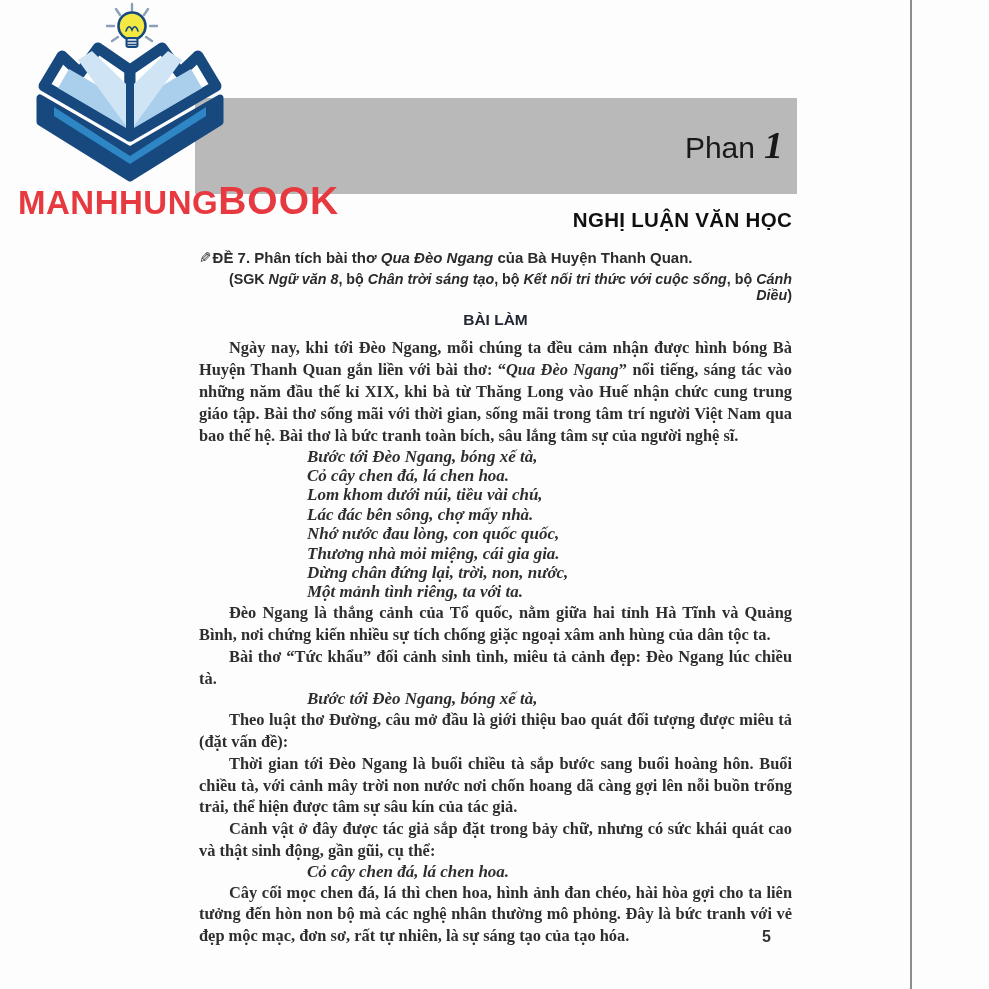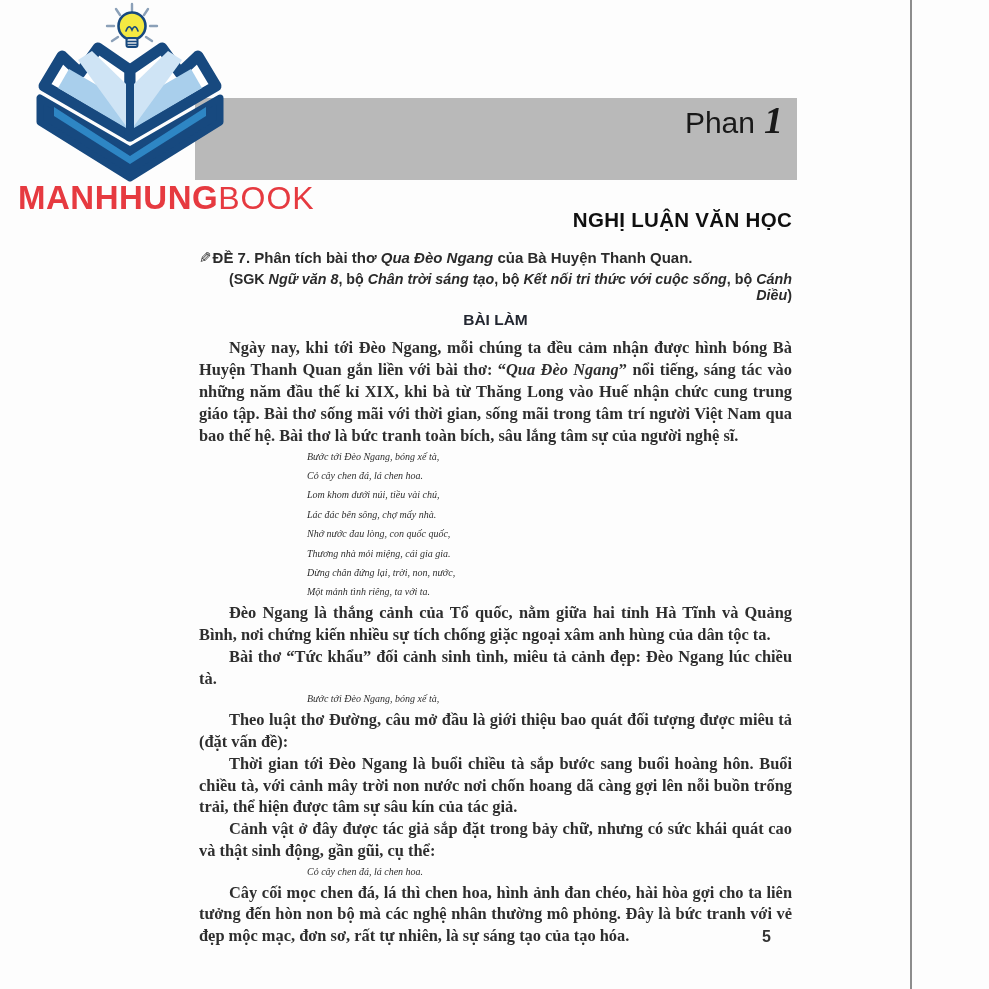--- a/index.html
+++ b/index.html
@@ -23,25 +23,25 @@
   .bulb-base{fill:#d5dbe2;stroke:var(--navy);stroke-width:2;}
   .base-line{stroke:var(--navy);stroke-width:1.4;}
   .wing{fill:#fff;stroke:var(--navy);stroke-width:11;stroke-linejoin:round;stroke-linecap:round;}
   .fill-light{fill:var(--lightblue);}
   .fill-pale{fill:var(--paleblue);}
   .cover{fill:var(--navy);stroke:var(--navy);stroke-width:7;stroke-linejoin:round;}
   .cover-front{fill:var(--midblue);}
   .brand-text{position:absolute;left:2px;top:179px;display:flex;align-items:baseline;
               font-family:"Liberation Sans",sans-serif;color:var(--red);white-space:nowrap;}
   .brand-a{font-size:33px;font-weight:700;letter-spacing:.5px;margin-left:16px;}
-  .brand-b{font-size:32px;font-weight:400;letter-spacing:1px;}
+  .brand-b{font-size:39px;font-weight:700;letter-spacing:1px;}
 
   
-  .header-bar{position:absolute;left:195px;top:98px;width:602px;height:82px;
-              background:var(--bargray);display:flex;justify-content:flex-end;align-items:flex-start;z-index:1;}
+  .header-bar{position:absolute;left:195px;top:98px;width:602px;height:96px;
+              background:var(--bargray);display:flex;justify-content:flex-end;align-items:center;z-index:1;}
   .part{display:flex;align-items:baseline;gap:9px;padding:0 14px 3px 0;color:#191919;}
   .part-label{font-family:"Liberation Sans",sans-serif;font-size:30px;}
   .part-number{font-family:"Liberation Serif",serif;font-size:38px;font-weight:700;font-style:italic;}
 
   
   .title-row{position:absolute;left:200px;top:190px;width:592px;display:flex;
              align-items:flex-end;gap:14px;padding:0;flex-direction:column;}
   .title-rule{height:3px;background:var(--rule);flex:1;margin-bottom:4px;}
   .rule-left{margin-left:14px;}
   .rule-right{margin-right:16px;}
@@ -51,21 +51,21 @@
   
   .essay{position:absolute;left:199px;top:249px;width:593px;color:var(--ink);}
   .prompt{font-family:"Liberation Sans",sans-serif;font-weight:700;font-size:15px;color:#2b2b2b;}
   .pencil{display:inline-block;transform:scaleX(-1);font-weight:400;margin-right:1px;}
   .it{font-style:italic;}
   .source{font-family:"Liberation Sans",sans-serif;font-weight:700;font-size:14.3px;
           padding-left:17px;margin-top:4px;color:#2b2b2b;text-align:right;}
   .essay-heading{font-family:"Liberation Sans",sans-serif;font-weight:700;font-size:15.5px;
                  text-align:center;margin:8px 0 8px 0;color:#222630;}
   .para{margin:0;text-align:justify;text-indent:30px;font-size:16.4px;line-height:21.9px;font-weight:bold;}
-  .verse{margin:0 0 0 108px;font-style:italic;font-size:10px;line-height:19.4px;}
+  .verse{margin:0 0 0 108px;font-style:italic;font-size:17px;line-height:19.4px;font-weight:bold;}
   .poem-line{white-space:nowrap;}
 
   .page-num{position:absolute;left:762px;top:928px;font-family:"Liberation Sans",sans-serif;
             font-size:16px;font-weight:700;color:#333;}
 </style>
 </head>
 <body>
 
 <div class="stage">
 

